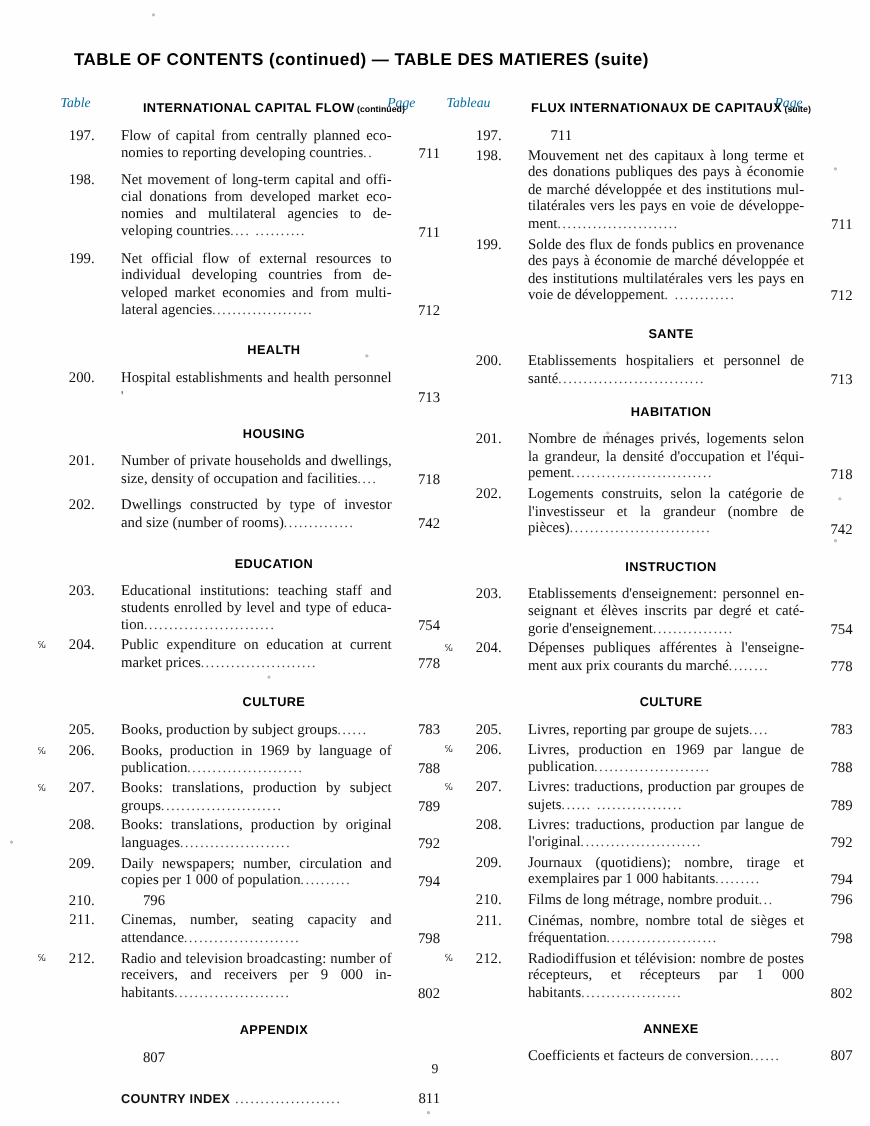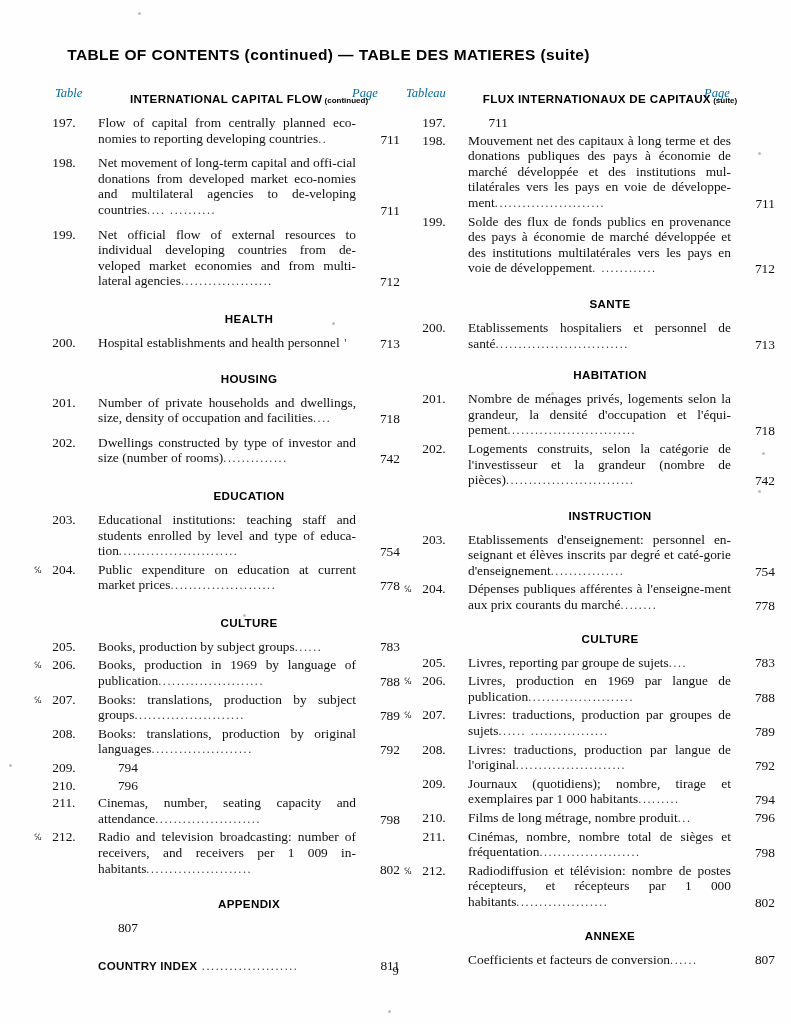--- a/index.html
+++ b/index.html
@@ -89,22 +89,22 @@
     width: 12px;
     flex: 0 0 12px;
     text-align: right;
     font-size: 9px;
     line-height: 16px;
     color: #222;
   }
   .entry .num {
     width: 44px;
     flex: 0 0 44px;
-    text-align: center;
-    padding-right: 12px;
+    text-align: right;
+    padding-right: 24px;
     font-size: 13.4px;
     line-height: 15.6px;
   }
   .entry .body {
     flex: 1 1 auto;
     position: relative;
     text-align: justify;
     text-align-last: left;
     padding-right: 4px;
     hyphens: manual;
@@ -271,40 +271,41 @@
       <div class="entry">
         <span class="marker"></span>
         <span class="num">208.</span>
         <span class="body"><span>Books: translations, production by original languages</span><span class="leader">......................</span></span>
         <span class="pg">792</span>
       </div>
       <div class="sp-2"></div>
       <div class="entry">
         <span class="marker"></span>
         <span class="num">209.</span>
+        <span class="body"><span>Daily newspapers; number, circulation and copies per 1 000 of population</span><span class="leader">..........</span></span>
         <span class="pg">794</span>
       </div>
       <div class="sp-2"></div>
       <div class="entry one-line">
         <span class="marker"></span>
         <span class="num">210.</span>
         <span class="pg">796</span>
       </div>
       <div class="sp-2"></div>
       <div class="entry">
         <span class="marker"></span>
         <span class="num">211.</span>
         <span class="body"><span>Cinemas, number, seating capacity and attendance</span><span class="leader">.......................</span></span>
         <span class="pg">798</span>
       </div>
       <div class="sp-2"></div>
       <div class="entry">
         <span class="marker">℆</span>
         <span class="num">212.</span>
-        <span class="body"><span>Radio and television broadcasting: number of receivers, and receivers per 1 009 in-habitants</span><span class="leader">.......................</span></span>
+        <span class="body"><span>Radio and television broadcasting: number of receivers, and receivers per 9 000 in-habitants</span><span class="leader">.......................</span></span>
         <span class="pg">802</span>
       </div>
       <div class="sp-20"></div>
       <div class="section"><span>APPENDIX</span></div>
       <div class="sp-10"></div>
       <div class="entry one-line plain">
         <span class="marker"></span>
         <span class="num"></span>
         <span class="pg">807</span>
       </div>

